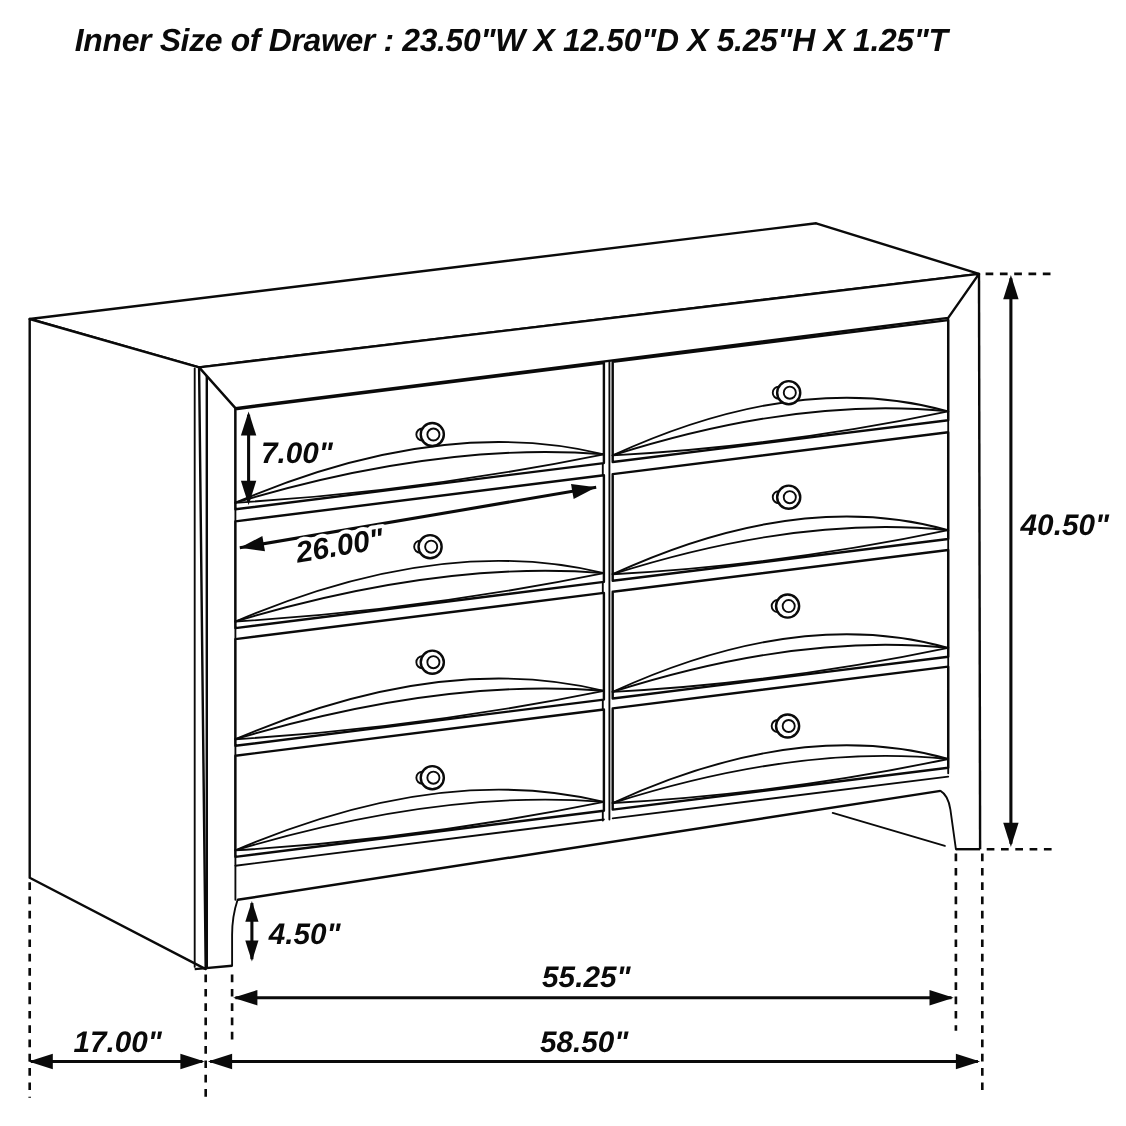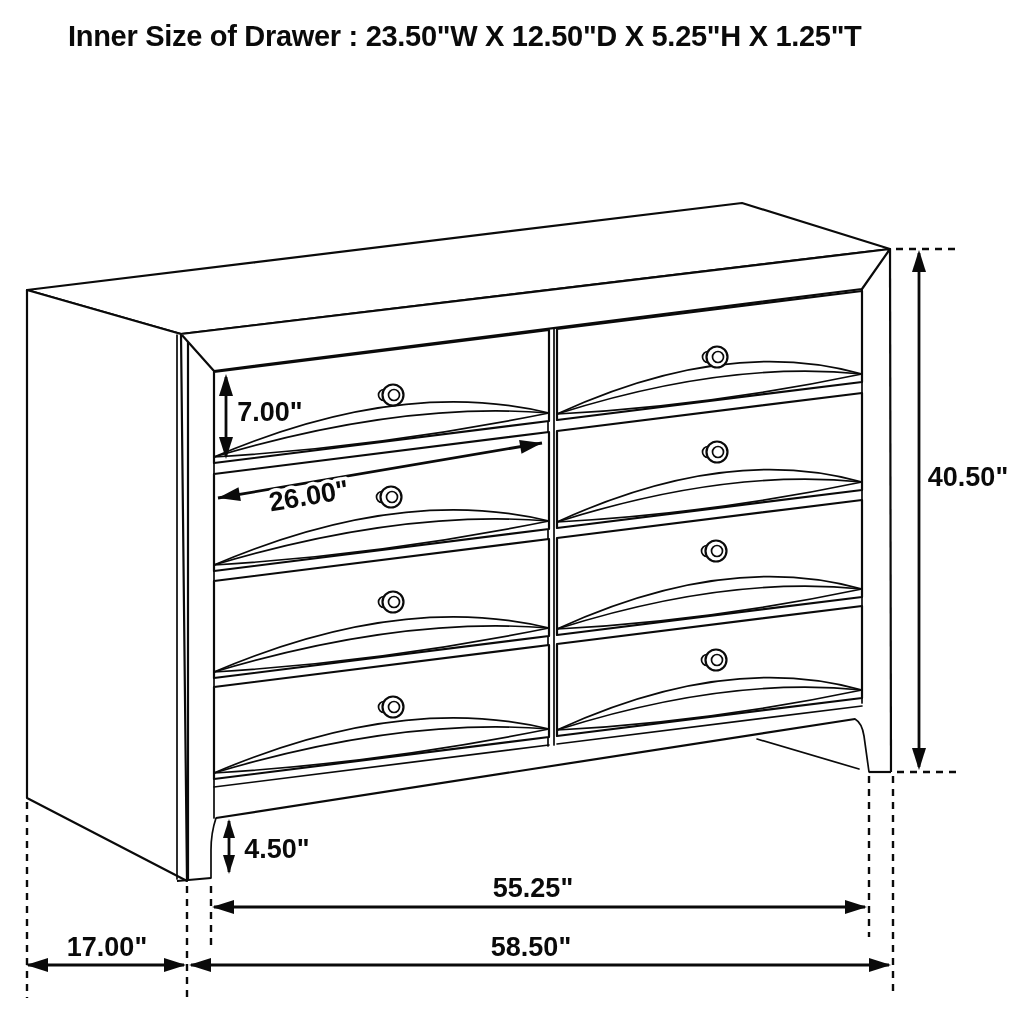--- a/index.html
+++ b/index.html
@@ -7,20 +7,21 @@
     padding: 0;
     background: #ffffff;
   }
   .stage {
     position: relative;
     width: 1024px;
     height: 1024px;
     background: #ffffff;
     overflow: hidden;
     font-family: "Liberation Sans", "DejaVu Sans", sans-serif;
+    font-style: italic;
   }
   svg { display: block; }
   .outline {
     fill: #ffffff;
     stroke: #0a0a0a;
     stroke-width: 2.2;
     stroke-linejoin: round;
   }
   .thin {
     fill: none;

